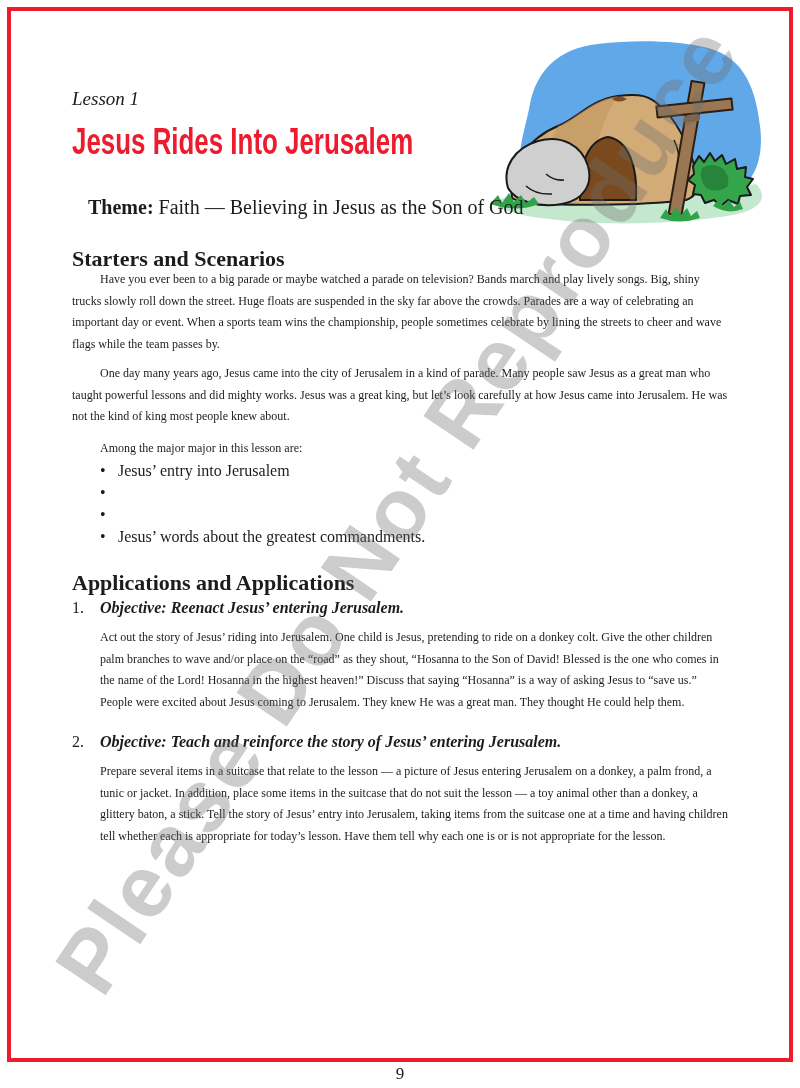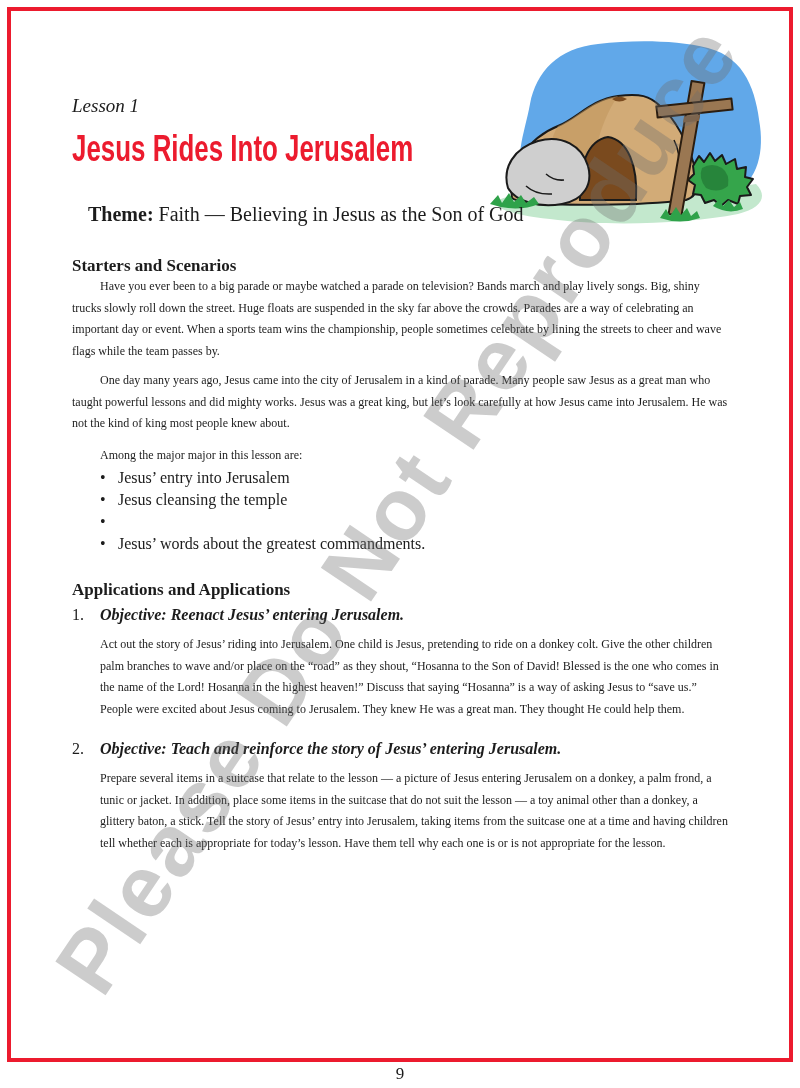--- a/index.html
+++ b/index.html
@@ -12,21 +12,21 @@
     overflow: hidden;
   }
   .border-frame {
     position: absolute;
     left: 7px; top: 7px; right: 7px; bottom: 26px;
     border: 4px solid #ec1b2e;
     box-sizing: border-box;
   }
   .content {
     position: absolute;
-    left: 72px; top: 95px;
+    left: 72px; top: 88px;
     width: 660px;
   }
   .lesson-label {
     font-style: italic;
     font-size: 19px;
     line-height: 22px;
   }
   .title {
     margin: 12px 0 0 0;
     font-family: "Liberation Sans", sans-serif;
@@ -40,21 +40,21 @@
     letter-spacing: 0px;
   }
   .theme {
     margin: 34px 0 0 16px;
     font-size: 20px;
     line-height: 22px;
   }
   .bold { font-weight: bold; }
   h2.sec-heading {
     margin: 30px 0 0 0;
-    font-size: 17px;
+    font-size: 22px;
     line-height: 21px;
     font-weight: bold;
   }
   p.body {
     margin: 0;
     font-size: 12px;
     line-height: 21.5px;
     text-align: left;
   }
   p.indent { text-indent: 28px; }
@@ -168,21 +168,20 @@
 
     <p class="body indent points-intro">Among the major major in this lesson are:</p>
 
     <ul class="points">
       <li>
           <span class="bullet">•</span>
           <span>Jesus’ entry into Jerusalem</span>
         </li>
       <li>
           <span class="bullet">•</span>
-          <span>Jesus cleansing the temple</span>
         </li>
       <li>
           <span class="bullet">•</span>
         </li>
       <li>
           <span class="bullet">•</span>
           <span>Jesus’ words about the greatest commandments.</span>
         </li>
     </ul>
 

